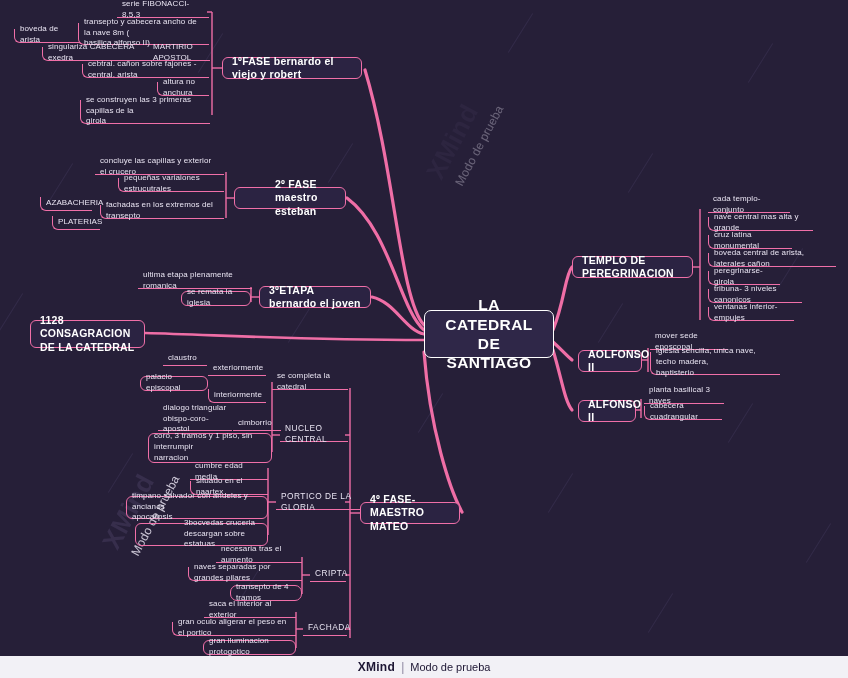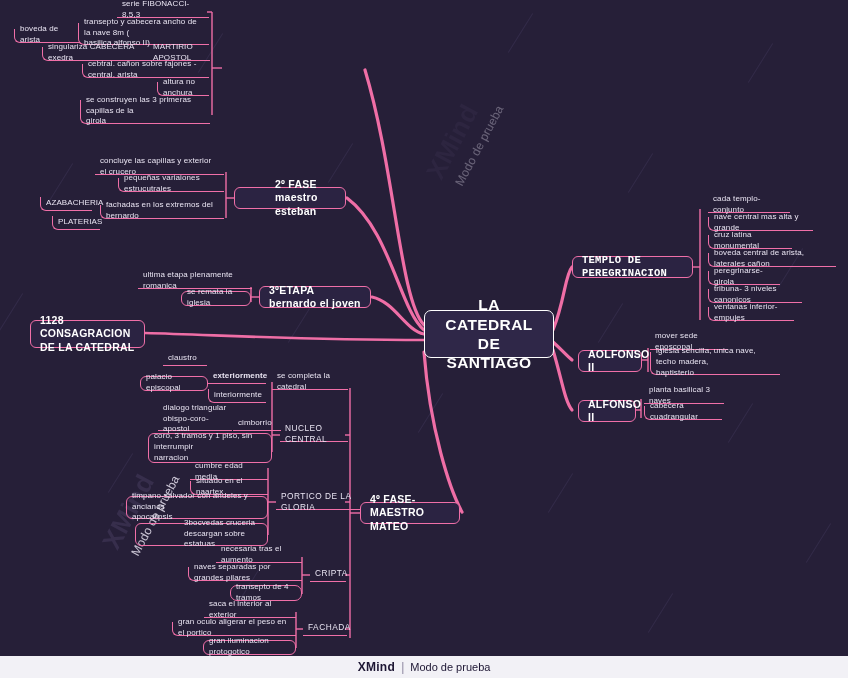--- a/index.html
+++ b/index.html
@@ -179,20 +179,21 @@
 
     <path d="M648,360 L641,360" stroke="#ef6ea6" stroke-width="1.4" fill="none"></path>
     <path d="M648,348 L648,372" stroke="#ef6ea6" stroke-width="1.4" fill="none"></path>
 
     <path d="M641,410 L634,410" stroke="#ef6ea6" stroke-width="1.4" fill="none"></path>
     <path d="M641,399 L641,418" stroke="#ef6ea6" stroke-width="1.4" fill="none"></path>
   </svg>
 
   <div class="node central" style="left:424px;top:310px;width:130px;height:48px;">LA CATEDRAL DE SANTIAGO</div>
 
+  <div class="node main" style="left:222px;top:57px;width:140px;height:22px;">1ºFASE bernardo el viejo y robert</div>
 
   <div class="node sub underline" style="left:117px;top:4px;width:92px;height:14px;justify-content:flex-start;">serie FIBONACCI- 8,5,3</div>
 
   <div class="node sub bordered" style="left:78px;top:23px;width:131px;height:22px;">transepto y cabecera ancho de la nave 8m (
 basilica alfonso II)</div>
 
   <div class="node sub bordered" style="left:14px;top:29px;width:66px;height:14px;">boveda de arista</div>
 
   <div class="node sub bordered" style="left:42px;top:47px;width:106px;height:14px;">singulariza CABECERA exedra</div>
 
@@ -206,41 +207,41 @@
 girola</div>
 
   <div class="node main" style="left:234px;top:187px;width:112px;height:22px;padding-left:40px;">2º FASE maestro esteban</div>
 
   <div class="node sub underline" style="left:95px;top:161px;width:129px;height:14px;">concluye las capillas y exterior el crucero</div>
 
   <div class="node sub bordered" style="left:118px;top:178px;width:106px;height:14px;">pequeñas variaiones estrucutrales</div>
 
   <div class="node sub bordered" style="left:40px;top:197px;width:52px;height:14px;">AZABACHERIA</div>
 
-  <div class="node sub bordered" style="left:100px;top:205px;width:124px;height:14px;">fachadas en los extremos del bernardo</div>
+  <div class="node sub bordered" style="left:100px;top:205px;width:124px;height:14px;">fachadas en los extremos del transepto</div>
 
   <div class="node sub bordered" style="left:52px;top:216px;width:48px;height:14px;">PLATERIAS</div>
 
   <div class="node main" style="left:259px;top:286px;width:112px;height:22px;">3ºETAPA bernardo el joven</div>
 
   <div class="node sub underline" style="left:138px;top:275px;width:114px;height:14px;">ultima etapa plenamente romanica</div>
 
   <div class="node sub box" style="left:181px;top:291px;width:70px;height:15px;">se remata la iglesia</div>
 
   <div class="node main" style="left:30px;top:320px;width:115px;height:28px;">1128 CONSAGRACION DE LA CATEDRAL</div>
 
   <div class="node main" style="left:360px;top:502px;width:100px;height:22px;">4º FASE-MAESTRO MATEO</div>
 
   <div class="node sub caps underline" style="left:280px;top:428px;width:68px;height:14px;">NUCLEO CENTRAL</div>
 
   <div class="node sub underline" style="left:163px;top:352px;width:44px;height:14px;">claustro</div>
 
   <div class="node sub box" style="left:140px;top:376px;width:68px;height:15px;">palacio episcopal</div>
 
-  <div class="node sub underline" style="left:208px;top:370px;width:58px;height:14px;font-weight:bold;">exteriormente</div>
+  <div class="node sub underline" style="left:208px;top:362px;width:58px;height:14px;">exteriormente</div>
 
   <div class="node sub bordered" style="left:208px;top:389px;width:58px;height:14px;">interiormente</div>
 
   <div class="node sub underline" style="left:272px;top:376px;width:76px;height:14px;">se completa la catedral</div>
 
   <div class="node sub underline" style="left:158px;top:409px;width:74px;height:22px;">dialogo triangular
 obispo-coro-apostol</div>
 
   <div class="node sub underline" style="left:233px;top:417px;width:48px;height:14px;">cimborrio</div>
 
@@ -268,21 +269,21 @@
   <div class="node sub box" style="left:230px;top:585px;width:72px;height:16px;border-radius:7px;">transepto de 4 tramos</div>
 
   <div class="node sub caps underline" style="left:303px;top:622px;width:44px;height:14px;">FACHADA</div>
 
   <div class="node sub underline" style="left:204px;top:604px;width:92px;height:14px;">saca el interior al exterior</div>
 
   <div class="node sub bordered" style="left:172px;top:622px;width:124px;height:14px;">gran oculo aligerar el peso en el portico</div>
 
   <div class="node sub box" style="left:203px;top:640px;width:93px;height:15px;">gran iluminacion protogotico</div>
 
-  <div class="node main" style="left:572px;top:256px;width:121px;height:22px;font-family:Liberation Mono, monospace;">TEMPLO DE PEREGRINACION</div>
+  <div class="node main" style="left:572px;top:256px;width:121px;height:22px;">TEMPLO DE PEREGRINACION</div>
 
   <div class="node sub underline" style="left:708px;top:199px;width:82px;height:14px;">cada templo-conjunto</div>
 
   <div class="node sub bordered" style="left:708px;top:217px;width:105px;height:14px;">nave central mas alta y grande</div>
 
   <div class="node sub bordered" style="left:708px;top:235px;width:84px;height:14px;">cruz latina monumental</div>
 
   <div class="node sub bordered" style="left:708px;top:253px;width:128px;height:14px;">boveda central de arista, laterales cañon</div>
 
   <div class="node sub bordered" style="left:708px;top:271px;width:72px;height:14px;">peregrinarse-girola</div>

